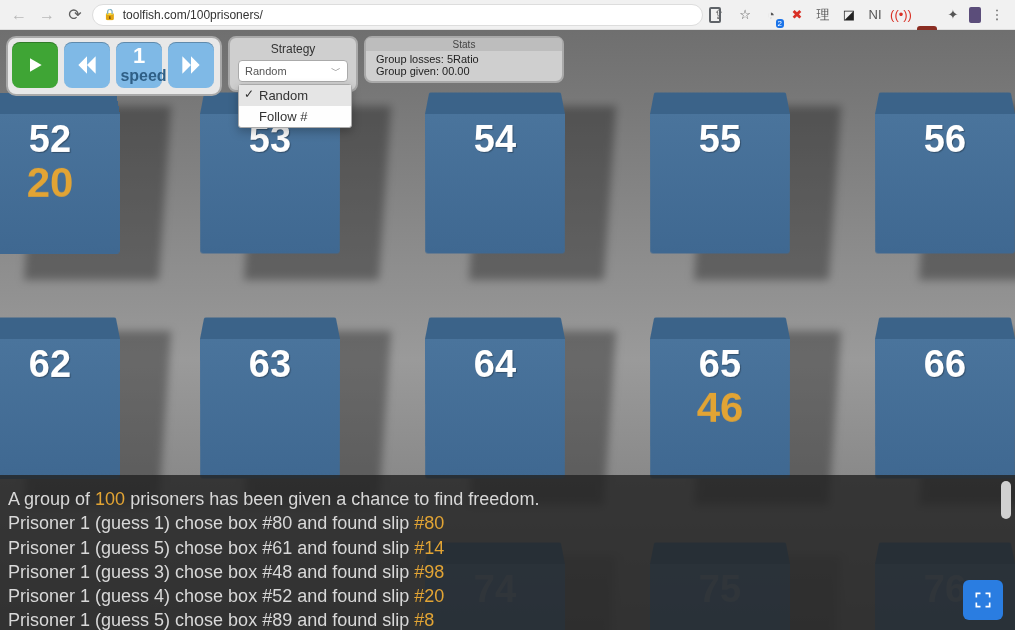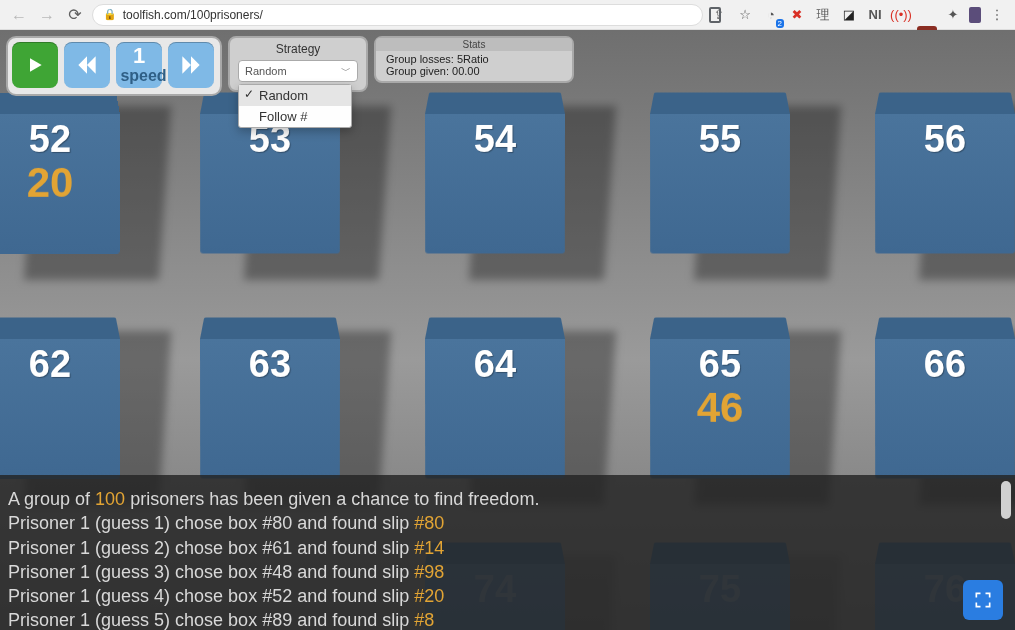--- a/index.html
+++ b/index.html
@@ -110,21 +110,21 @@
   .sqbtn.blue svg { width:26px; height:26px; fill:#fff; }
   .sqbtn.speed { background:#7fb9e6; color:#fff; font-size:11px; }
   .sqbtn.speed .n { font-size:22px; line-height:1; font-weight:bold; }
   .sqbtn.speed .lbl { font-size:16px; color:#2f5f86;margin-left:9px; }
 
   .strategy {
     background:#cfcfcf;
     border:2px solid #a9a9a9;
     border-radius:8px;
     padding:4px 8px 8px;
-    width:140px;
+    width:130px;
     text-align:center;
   }
   .strategy .title { font-size:12px; color:#333; margin-bottom:4px; }
   .sel {
     width:100%;
     background:#fff;
     border:1px solid #aaa;
     border-radius:4px;
     font-size:11px;
     color:#555;
@@ -281,21 +281,21 @@
     <span class="lock">🔒</span>
     <span>toolfish.com/100prisoners/</span>
   </div>
   <div class="chrome-right">
     <div class="ico">⇪</div>
     <div class="ico">☆</div>
     <div class="ico badge">◔</div>
     <div class="ico red">✖</div>
     <div class="ico">理</div>
     <div class="ico dark">◪</div>
-    <div class="ico" style="font-weight:bold;">NI</div>
+    <div class="ico" style="font-weight:normal;">NI</div>
     <div class="ico red">((•))</div>
     <div class="ico" style="background:#8a2d22;color:#fff;border-radius:3px;font-size:9px;margin-top:43px;">uO</div>
     <div class="ico">✦</div>
     <div class="ico box"></div>
     <div class="ico fill"></div>
     <div class="ico">⋮</div>
   </div>
 </div>
 
 <div class="stage">
@@ -476,21 +476,21 @@
       </div>
     </div>
 
   <div class="log">
     <div class="scrollbar"></div>
     <div class="line">
       <span>A group of </span><span class="hl">100</span><span> prisoners has been given a chance to find freedom.</span>
     </div>
     <div id="loglines">
         <div class="line"><span>Prisoner 1 (guess 1) chose box #80 and found slip </span><span class="hl">#80</span></div>
-        <div class="line"><span>Prisoner 1 (guess 2) chose box #61 and found slip </span><span class="hl">#14</span></div>
+        <div class="line"><span>Prisoner 1 (guess 5) chose box #61 and found slip </span><span class="hl">#14</span></div>
         <div class="line"><span>Prisoner 1 (guess 3) chose box #48 and found slip </span><span class="hl">#98</span></div>
         <div class="line"><span>Prisoner 1 (guess 4) chose box #52 and found slip </span><span class="hl">#20</span></div>
         <div class="line"><span>Prisoner 1 (guess 5) chose box #89 and found slip </span><span class="hl">#8</span></div>
         <div class="line"><span>Prisoner 1 (guess 6) chose box #65 and found slip </span><span class="hl">#46</span></div>
       </div>
   </div>
 
   <div class="fs">
     <svg viewBox="0 0 24 24">
       <path d="M4 9V4h5M20 9V4h-5M4 15v5h5M20 15v5h-5"></path>

